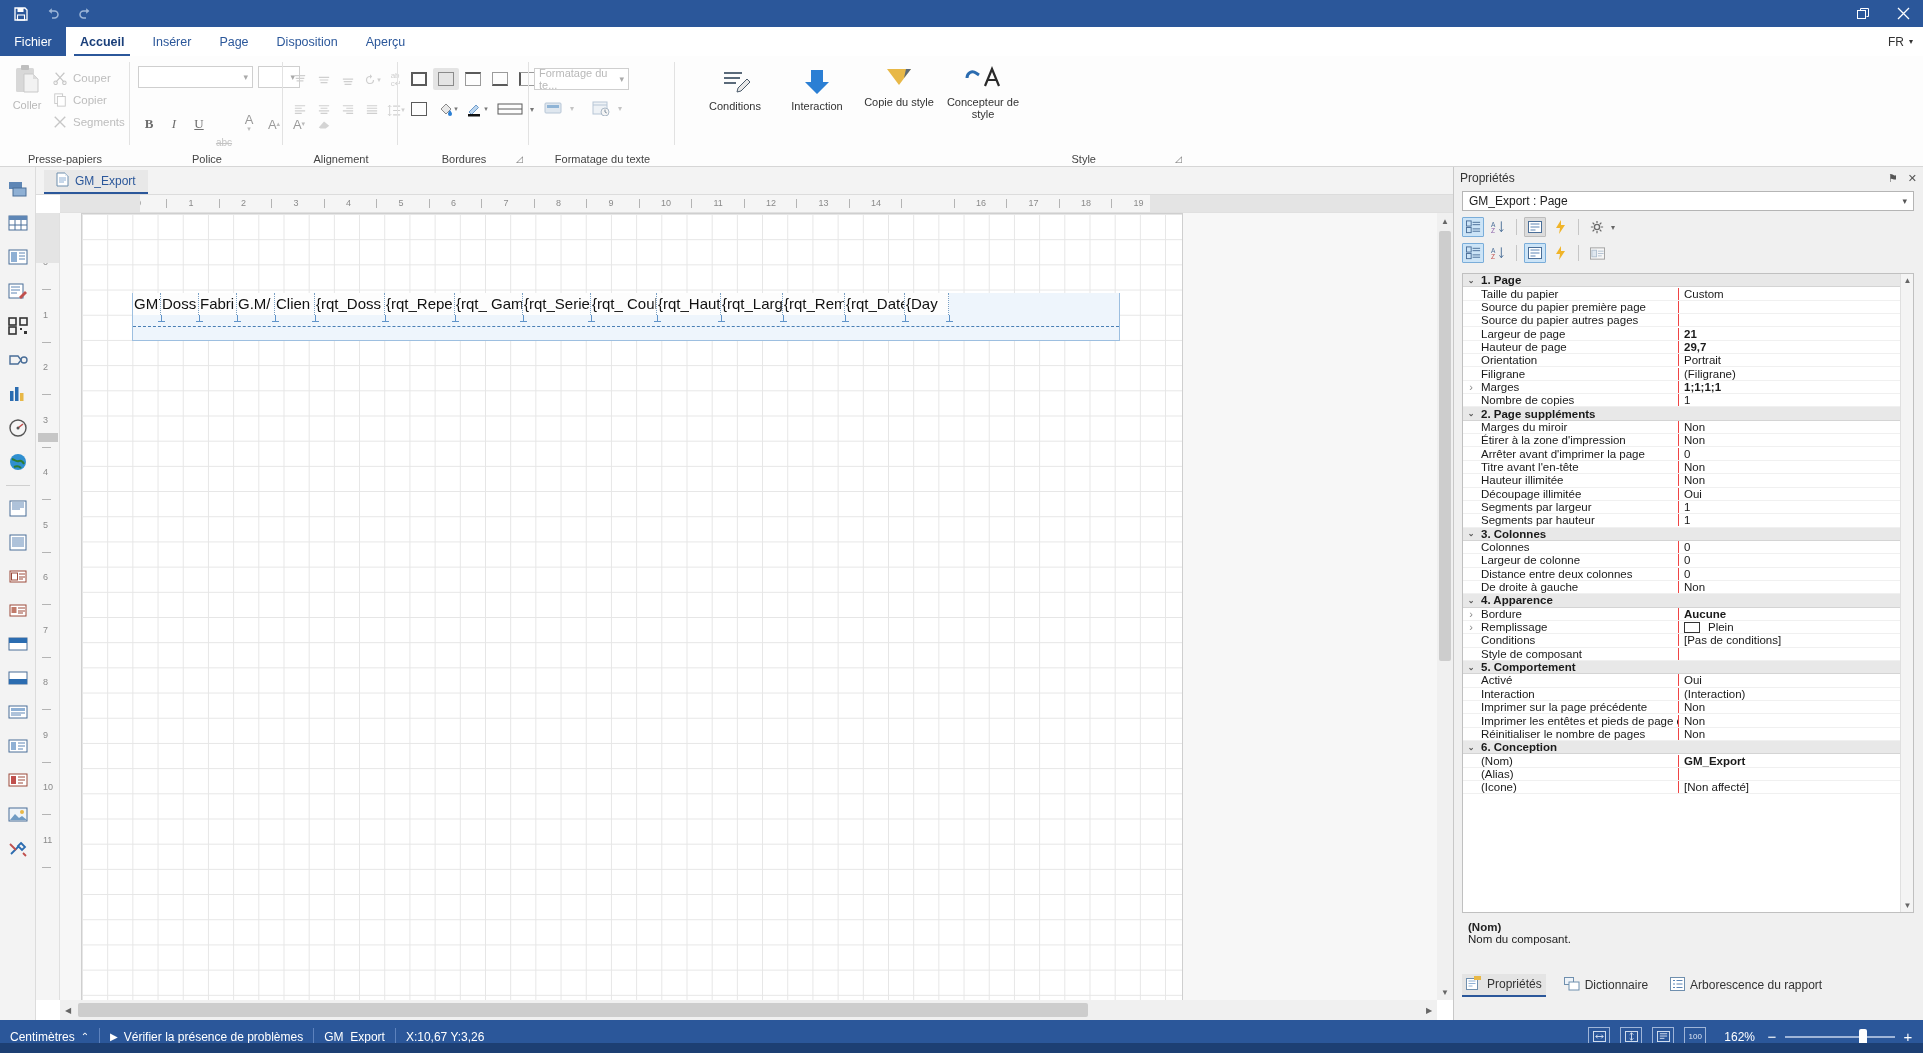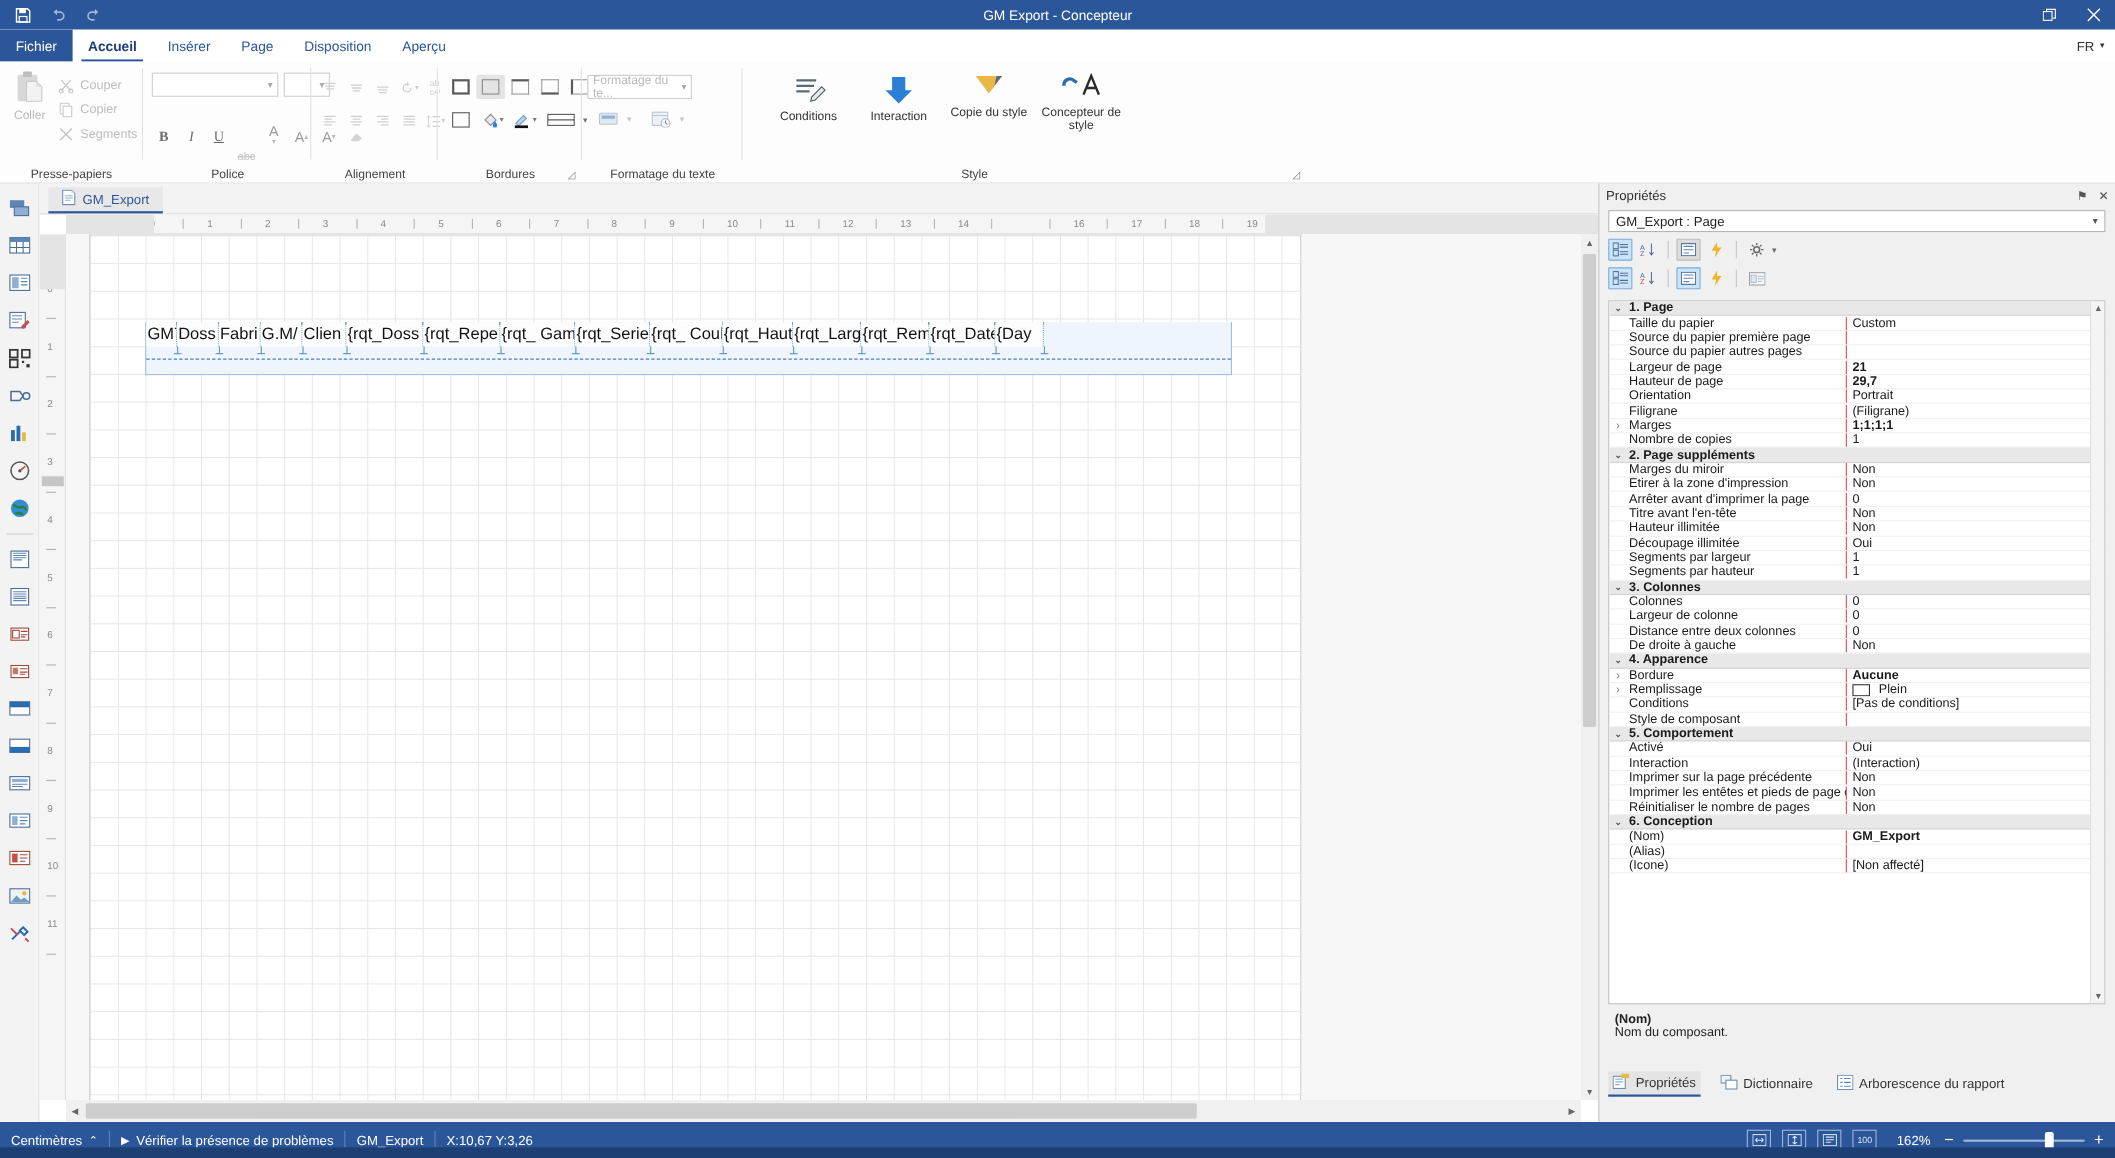--- a/index.html
+++ b/index.html
@@ -248,21 +248,20 @@
             <path d="M6.8 2.2 3.6 5l3.2 2.8z" fill="#9db6d8"></path>
           </svg>
       </div>
       <div class="tb-ico">
         <svg width="16" height="16" viewBox="0 0 16 16">
             <path d="M11 5H6.5a3.5 3.5 0 0 0 0 7H9" fill="none" stroke="#9db6d8" stroke-width="1.5"></path>
             <path d="M9.2 2.2 12.4 5 9.2 7.8z" fill="#9db6d8"></path>
           </svg>
       </div>
     </div>
-    <div class="tb-title">GM Export - Concepteur</div>
     <div class="tb-right">
       <div class="tb-btn">
         <svg width="13" height="13" viewBox="0 0 13 13">
             <rect x="0.5" y="3.5" width="8" height="8" fill="none" stroke="#fff"></rect>
             <path d="M3.5 3.5V1.5h8v8h-2" fill="none" stroke="#fff"></path>
           </svg>
       </div>
       <div class="tb-btn tb-close">
         <svg width="13" height="13" viewBox="0 0 13 13">
             <path d="M1 1l11 11M12 1L1 12" stroke="#fff" stroke-width="1.3"></path>
@@ -530,21 +529,21 @@
           </svg>
         <span style="margin-top:2px; line-height:1.1;">Copie du style</span>
       </div>
       <div class="bigbtn" style="position:absolute; left:268px; top:8px; width:78px;">
         <svg width="40" height="30" viewBox="0 0 40 30">
             <path d="M4 14c0-5 5-8 9-5l3 2" fill="none" stroke="#2b6cb0" stroke-width="3"></path>
             <path d="M22 22 29 5l7 17M24.5 16h9" stroke="#2a2a2a" stroke-width="2.2" fill="none"></path>
           </svg>
         <span style="margin-top:2px; line-height:1.1;">Concepteur de style</span>
       </div>
-      <div class="rglabel" style="left:0; width:420px;">Style</div>
+      <div class="rglabel" style="left:0; width:420px;text-align:right;">Style</div>
       <div class="rgexp" style="right:14px;">◿</div>
     </div>
   </div>
 
   <div class="toolstrip">
     <div class="tsitem">
         <svg width="20" height="18" viewBox="0 0 20 18">
           <rect x="1" y="1" width="13" height="7" fill="#5e86b5"></rect>
           <rect x="5" y="7" width="13" height="8" fill="#8fb0d4" stroke="#4a6e98"></rect>
         </svg>

